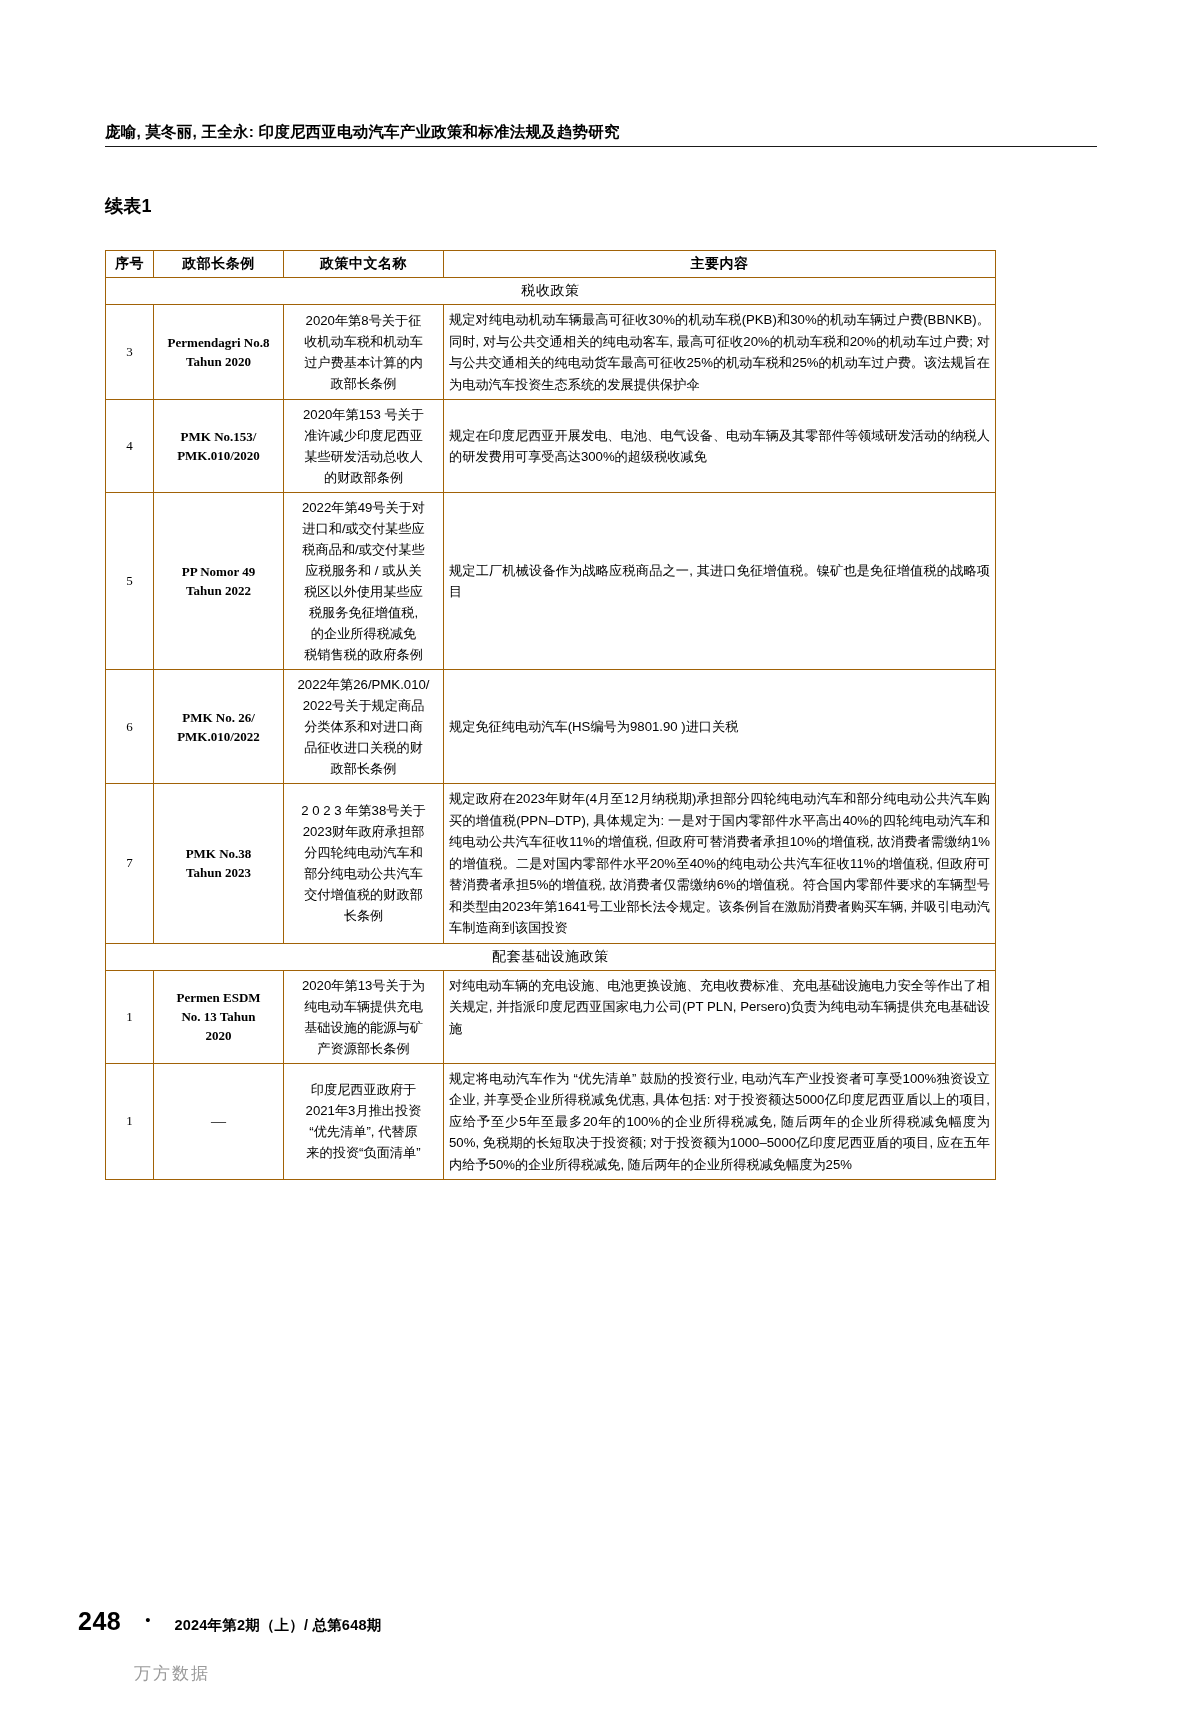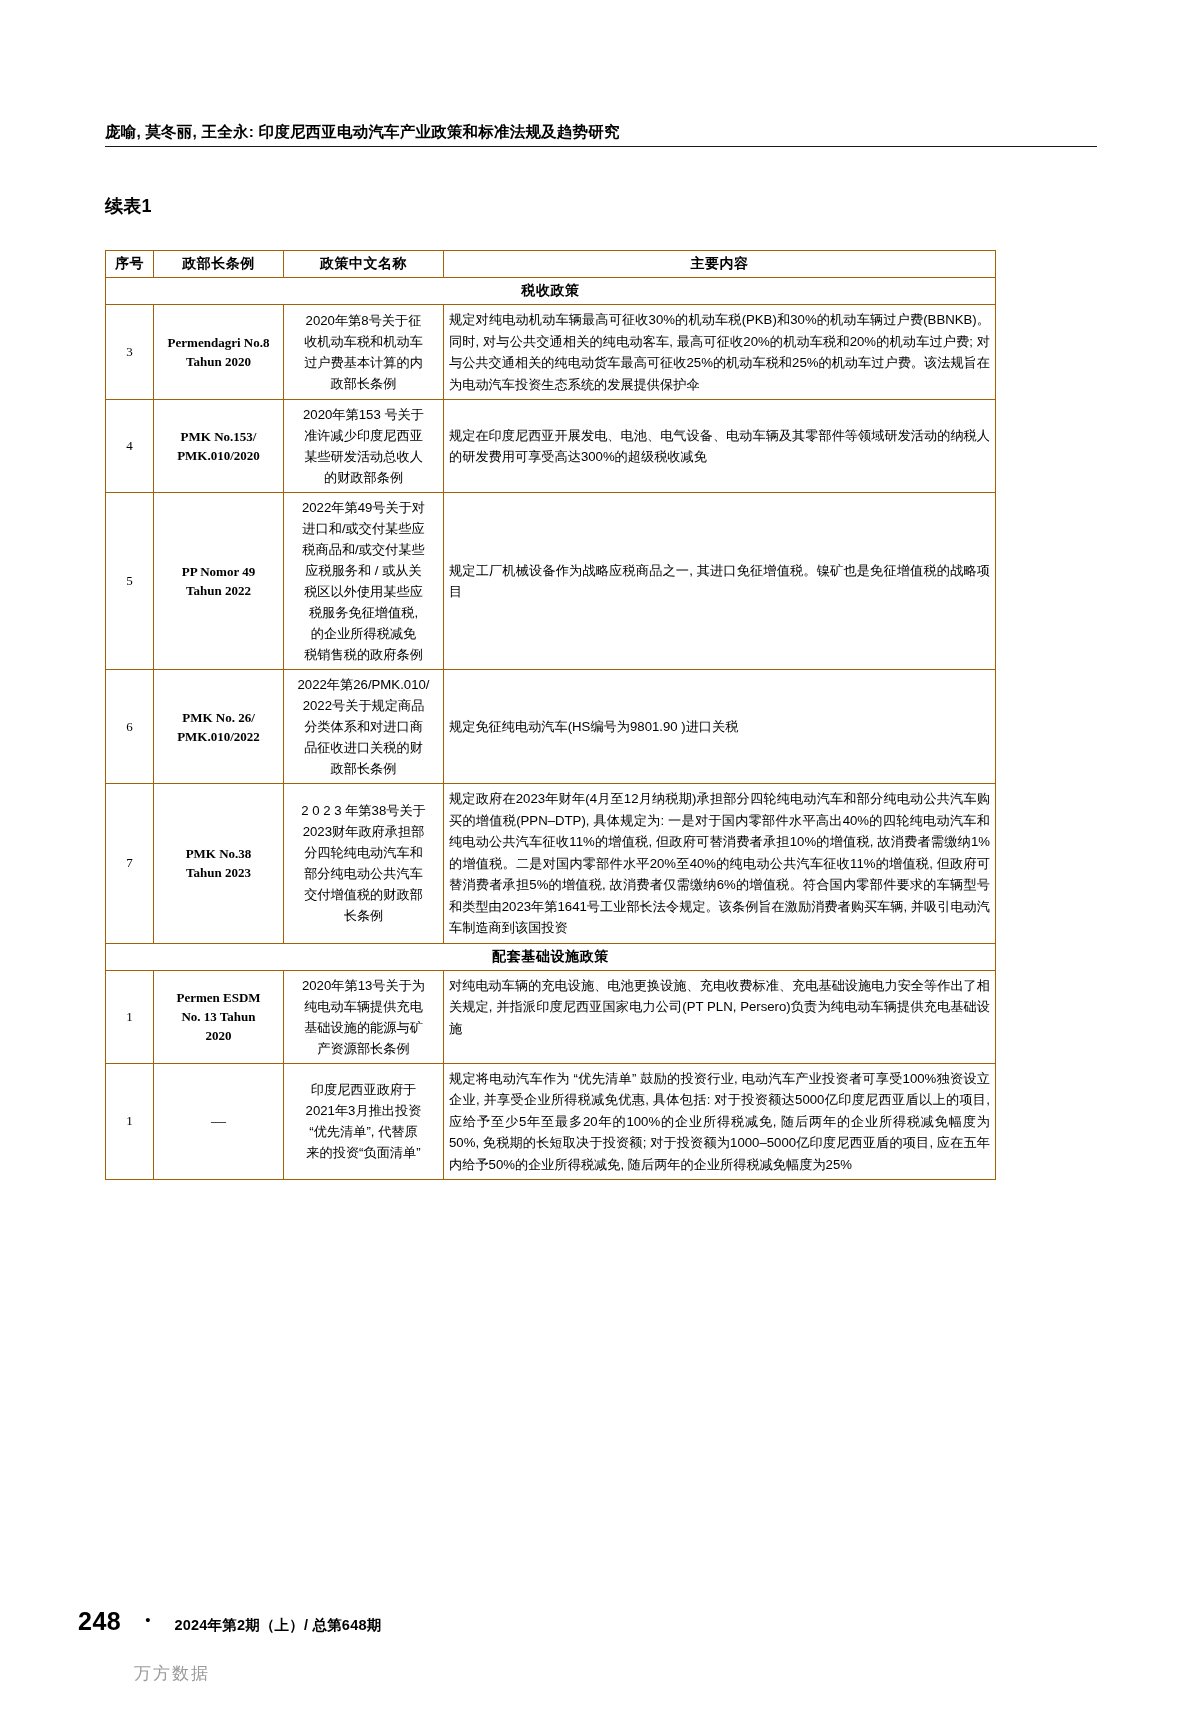--- a/index.html
+++ b/index.html
@@ -86,21 +86,21 @@
     text-align: center;
     font-weight: bold;
     font-size: 14px;
     font-family: "Liberation Sans", "DejaVu Sans", sans-serif;
     padding: 6px 4px;
     letter-spacing: 0.5px;
   }
 
   td.section {
     text-align: center;
-    font-weight: bold;
+    font-weight: normal;
     font-size: 14px;
     font-family: "Liberation Sans", "DejaVu Sans", sans-serif;
     padding: 6px 4px;
     letter-spacing: 0.6px;
   }
 
   td.num {
     text-align: center;
     font-size: 13px;
     font-family: "Liberation Serif", "DejaVu Serif", serif;

